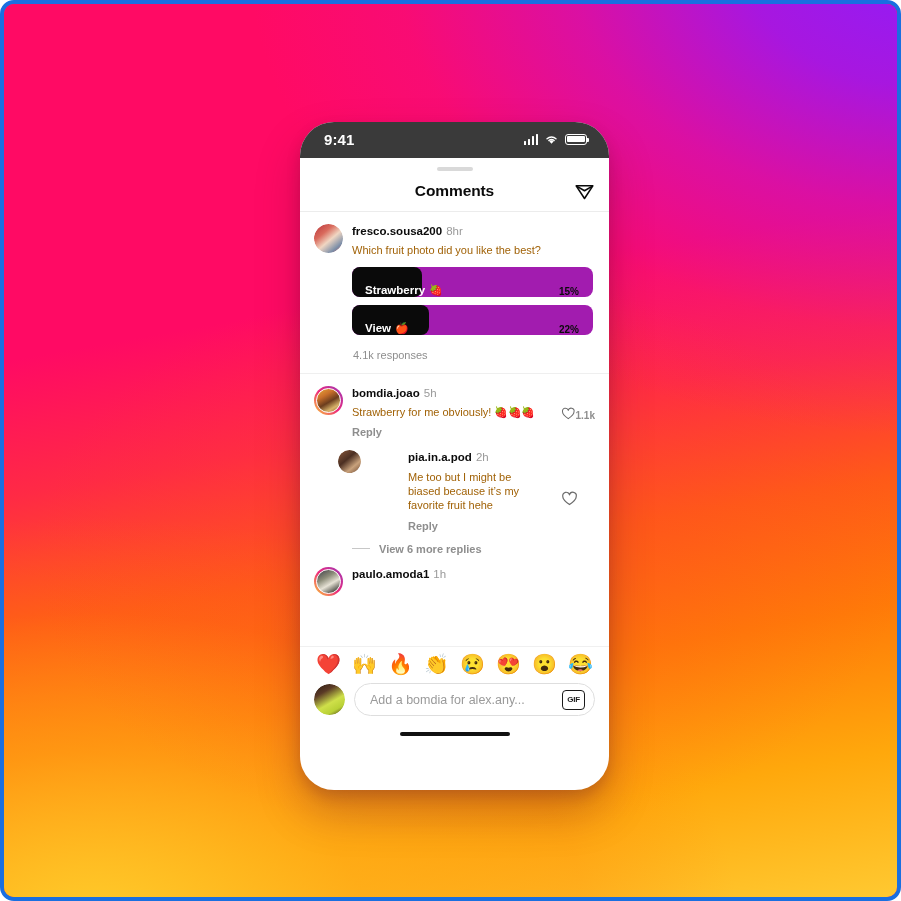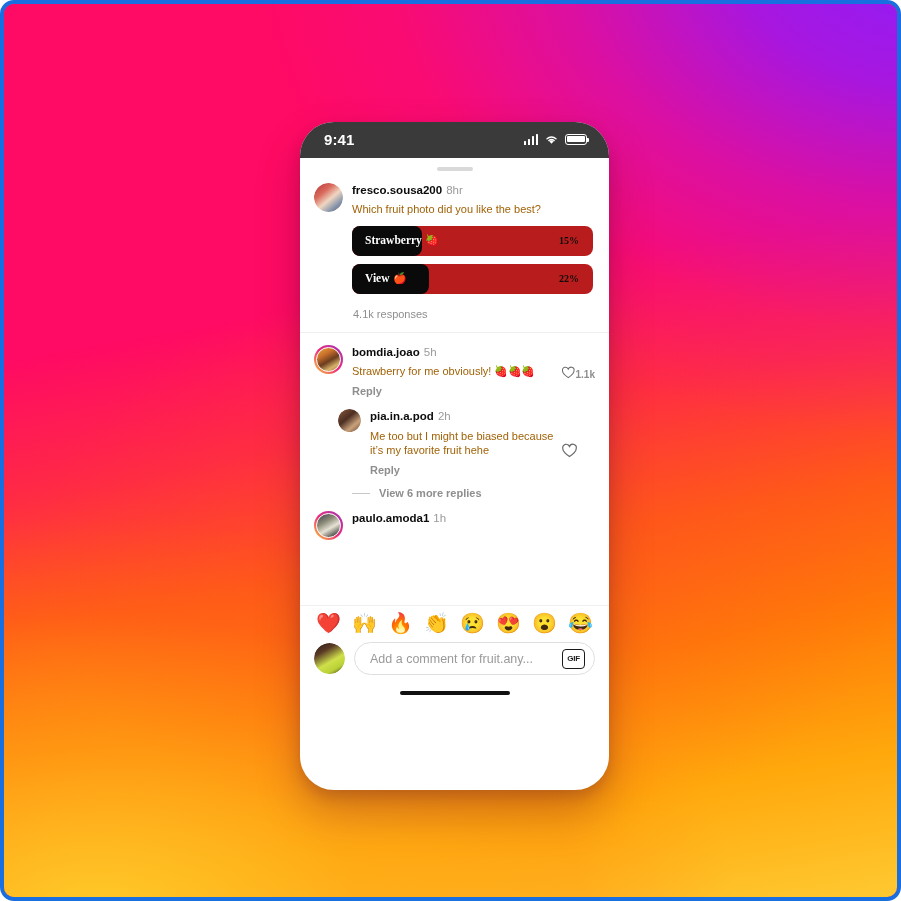--- a/index.html
+++ b/index.html
@@ -220,27 +220,26 @@
   }
 
   
   .poll {
     margin: 9px 0 0 0;
     padding-right: 2px;
   }
   .poll-bar {
     position: relative;
     height: 30px;
-    background: #b91c1c;
+    background: #a21caf;
     border-radius: 8px;
     margin-bottom: 8px;
     display: flex;
-    align-items: center;
+    align-items: flex-end;
     overflow: visible;
-    font-family: Liberation Serif, serif;
   }
   .poll-fill {
     position: absolute;
     left: 0; top: 0; bottom: 0;
     background: #0a0a0a;
     border-radius: 8px;
     min-width: 44px;
   }
   .poll-label {
     position: relative;
@@ -267,21 +266,21 @@
     padding: 6px 0 0 1px;
     font-weight: normal;
   }
 
   .divider {
     height: 1px;
     background: #efefef;
     margin: 12px 0 0 0;
   }
 
-  .reply-row { padding-left: 38px; }
+  .reply-row { padding-left: 38px; gap: 38px; }
   .more-replies {
     display: flex;
     align-items: center;
     gap: 9px;
     padding: 11px 0 0 52px;
   }
   .more-line { width: 18px; height: 1px; background: #c7c7c7; }
   .more-text { font-size: 11px; color: #8e8e8e; font-weight: bold; }
 
   
@@ -374,20 +373,29 @@
           <path d="M5.1 7.2 a4.4 4.4 0 0 1 5.8 0" stroke="#fff" stroke-width="1.5" fill="none" stroke-linecap="round"></path>
         </svg>
         <div class="battery">
             <span></span>
           </div>
       </div>
     </div>
 
     <div class="sheet-grabber-wrap">
       <div class="sheet-grabber"></div>
+    </div>
+    <div class="sheet-header">
+      <div class="sheet-title">Comments</div>
+      <div class="share-icon">
+        <svg width="21" height="21" viewBox="0 0 24 24">
+          <path d="M2.5 5.5 h19 L12 20 Z" fill="none" stroke="#0b0b0b" stroke-width="1.8" stroke-linejoin="round"></path>
+          <path d="M2.5 5.5 L12 11.2 L21.5 5.5" fill="none" stroke="#0b0b0b" stroke-width="1.8" stroke-linejoin="round"></path>
+        </svg>
+      </div>
     </div>
 
     <div class="feed">
 
       <div class="comment-row">
         <div class="avatar">
           <div class="ph" style="background:linear-gradient(140deg,#b8333a 0%,#d96a5c 32%,#f0d6c2 55%,#7b8ea8 80%,#c94b4b 100%);"></div>
         </div>
         <div class="c-body">
           <div class="c-meta">
@@ -478,21 +486,21 @@
       <span>😍</span>
       <span>😮</span>
       <span>😂</span>
     </div>
 
     <div class="composer">
       <div class="avatar">
         <div class="ph" style="background:linear-gradient(150deg,#2a1a12 0%,#5a3a26 28%,#cfe04a 58%,#b9d136 78%,#3a2418 100%);"></div>
       </div>
       <div class="input-pill">
-        <div class="input-placeholder">Add a comment for fruit.any...</div>
+        <div class="input-placeholder">Add a bomdia for alex.any...</div>
         <div class="gif-btn">GIF</div>
       </div>
     </div>
 
     <div class="home-bar-wrap">
       <div class="home-bar"></div>
     </div>
 
   </div>
 </div>

